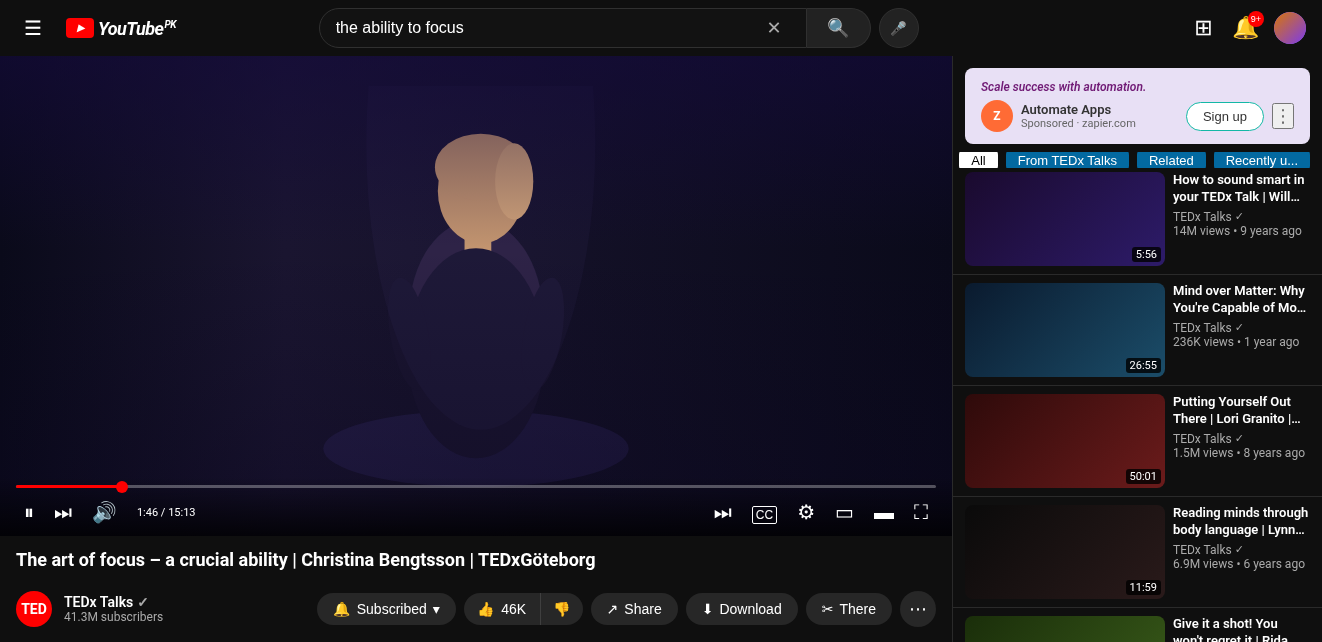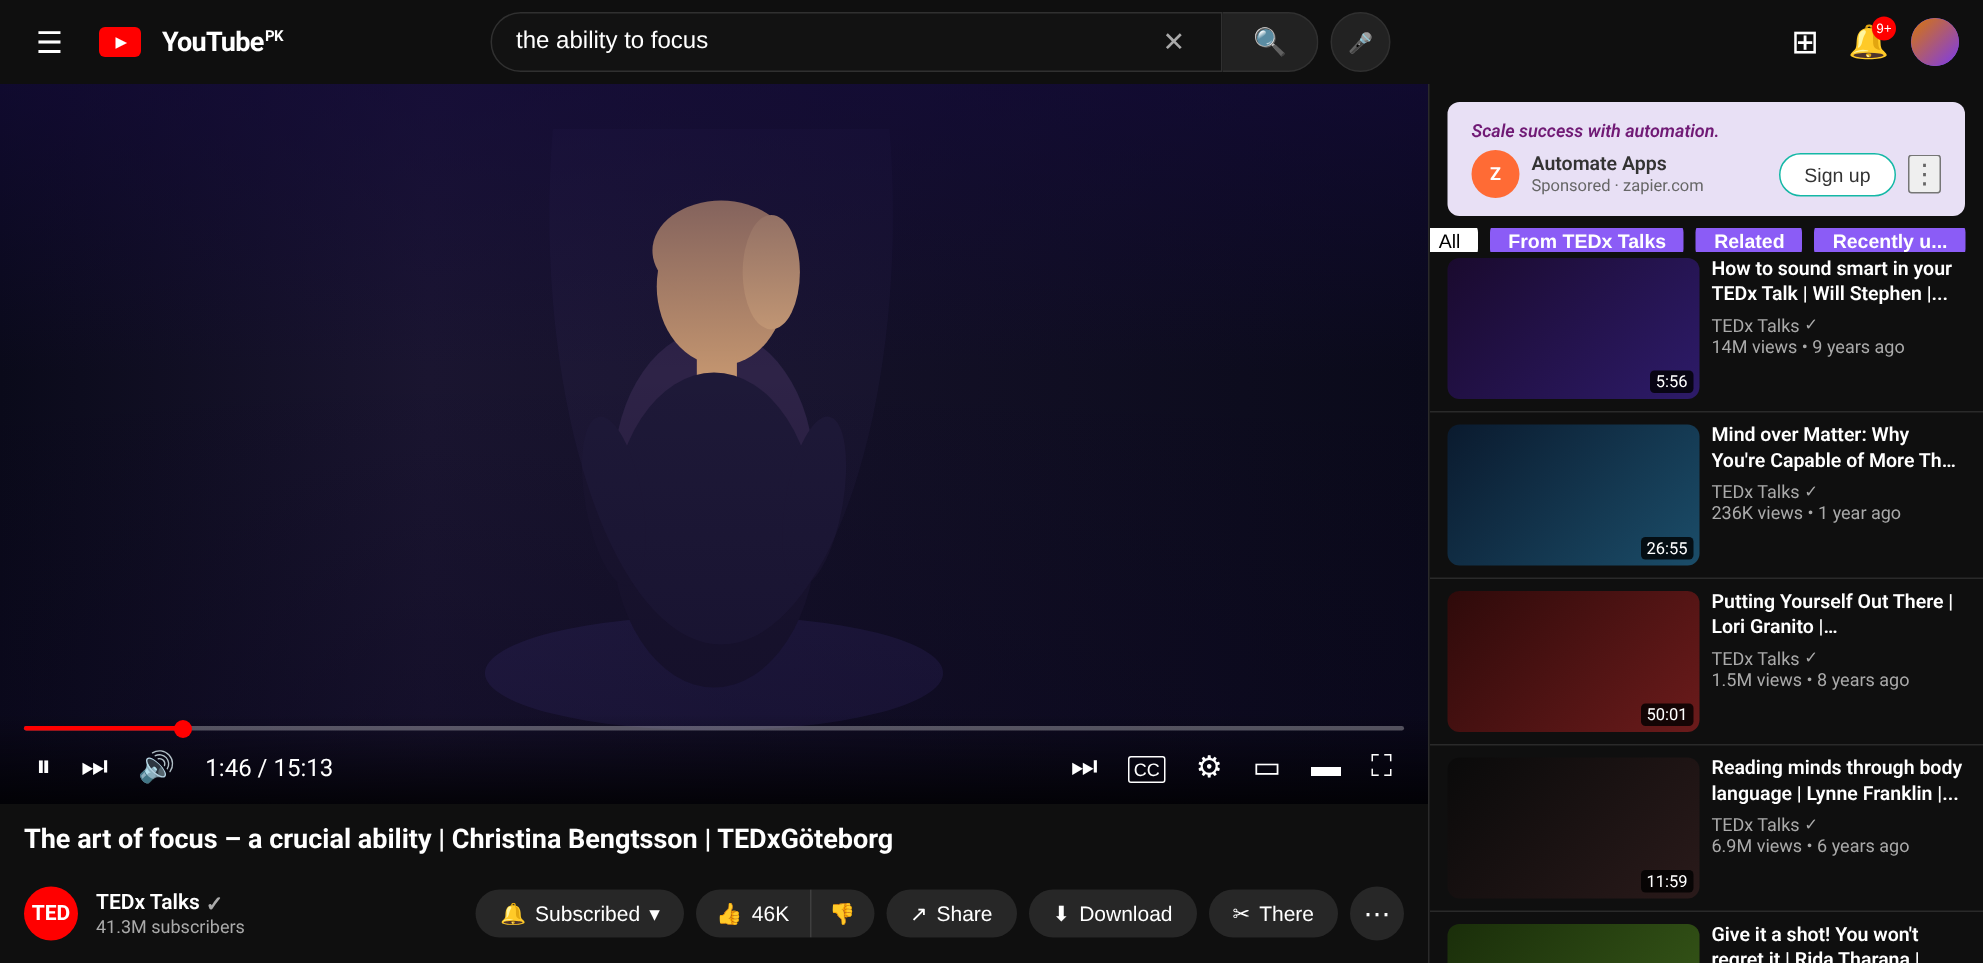--- a/index.html
+++ b/index.html
@@ -5,21 +5,21 @@
     * { margin: 0; padding: 0; box-sizing: border-box; }
     body { background: #0f0f0f; color: #fff; font-family: 'Roboto', Arial, sans-serif; width: 1322px; height: 642px; overflow: hidden; }
 
     
     .header {
       display: flex; align-items: center; background: #0f0f0f;
       padding: 0 16px; height: 56px; gap: 16px; position: sticky; top: 0; z-index: 100;
     }
     .header-left { display: flex; align-items: center; gap: 16px; }
     .menu-btn { background: none; border: none; cursor: pointer; color: #fff; font-size: 20px; padding: 8px; }
-    .youtube-logo { display: flex; gap: 14px; cursor: pointer; }
+    .youtube-logo { display: flex; gap: 4px; cursor: pointer; font-style: italic; }
     .yt-icon { background: #ff0000; border-radius: 4px; width: 28px; height: 20px; display: flex; align-items: center; justify-content: center; }
     .yt-icon::after { content: '▶'; color: #fff; font-size: 10px; margin-left: 2px; }
     .yt-text { color: #fff; font-size: 18px; font-weight: 700; letter-spacing: -0.5px; }
     .yt-country { color: #fff; font-size: 10px; vertical-align: super; margin-left: 1px; }
 
     .search-bar { flex: 1; display: flex; align-items: center; max-width: 600px; margin: 0 auto; }
     .search-input-wrap { flex: 1; display: flex; align-items: center; background: #121212; border: 1px solid #303030; border-radius: 20px 0 0 20px; padding: 0 16px; height: 40px; }
     .search-input { background: none; border: none; color: #fff; font-size: 16px; outline: none; width: 100%; }
     .clear-btn { background: none; border: none; color: #aaa; cursor: pointer; font-size: 18px; padding: 0 8px; }
     .search-btn { background: #222; border: 1px solid #303030; border-left: none; border-radius: 0 20px 20px 0; height: 40px; width: 64px; cursor: pointer; display: flex; align-items: center; justify-content: center; color: #fff; font-size: 18px; }
@@ -43,21 +43,21 @@
     .speaker-figure { position: absolute; left: 50%; top: 50%; transform: translate(-50%, -50%); width: 340px; height: 420px; }
 
     
     .video-controls { position: absolute; bottom: 0; left: 0; right: 0; background: linear-gradient(transparent, rgba(0,0,0,0.8)); padding: 8px 16px 8px; }
     .progress-bar { width: 100%; height: 3px; background: rgba(255,255,255,0.3); border-radius: 2px; cursor: pointer; margin-bottom: 8px; position: relative; }
     .progress-fill { height: 100%; background: #ff0000; border-radius: 2px; position: relative; }
     .progress-dot { position: absolute; right: -5px; top: -4px; width: 12px; height: 12px; background: #ff0000; border-radius: 50%; }
     .controls-row { display: flex; align-items: center; gap: 4px; }
     .ctrl-btn { background: none; border: none; color: #fff; cursor: pointer; font-size: 20px; padding: 4px 8px; }
     .volume-ctrl { display: flex; align-items: center; gap: 4px; }
-    .time-display { color: #fff; font-size: 16px; margin: 0 8px; white-space: nowrap; }
+    .time-display { color: #fff; font-size: 11px; margin: 0 8px; white-space: nowrap; }
     .ctrl-right { margin-left: auto; display: flex; align-items: center; gap: 4px; }
 
     
     .video-info { padding: 12px 16px 8px; }
     .video-title { font-size: 18px; font-weight: 700; color: #fff; line-height: 1.3; }
     .channel-row { display: flex; align-items: center; margin-top: 20px; gap: 12px; }
     .channel-logo { width: 36px; height: 36px; border-radius: 50%; background: #ff0000; display: flex; align-items: center; justify-content: center; font-size: 14px; font-weight: 700; color: #fff; flex-shrink: 0; cursor: pointer; }
     .channel-info { flex: 1; }
     .channel-name { font-size: 14px; font-weight: 600; color: #fff; display: flex; align-items: center; gap: 4px; cursor: pointer; }
     .verified { color: #aaa; font-size: 14px; }
@@ -84,25 +84,25 @@
     .ad-info { flex: 1; }
     .ad-name { font-size: 13px; font-weight: 600; color: #333; }
     .ad-meta { font-size: 11px; color: #666; }
     .ad-signup { background: #fff; border: 1px solid #14b8a6; border-radius: 18px; padding: 6px 16px; font-size: 13px; color: #333; cursor: pointer; font-weight: 500; }
     .ad-more { color: #666; font-size: 18px; cursor: pointer; margin-left: auto; }
 
     
     .filter-tabs { display: flex; align-items: center; padding: 8px 12px; gap: 8px; overflow-x: auto; justify-content: flex-end; }
     .filter-tabs::-webkit-scrollbar { display: none; }
     .filter-tab { background: #fff; color: #000; border: none; border-radius: 8px; padding: 6px 12px; font-size: 13px; font-weight: 500; cursor: pointer; white-space: nowrap; flex-shrink: 0; }
-    .filter-tab.inactive { background: #8b5cf6; color: #fff; font-weight: bold; }
+    .filter-tab.inactive { background: #0369a1; color: #fff; }
 
     
     .rec-video { display: flex; gap: 8px; padding: 4px 12px; cursor: pointer; position: relative; }
-    .rec-thumb { width: 168px; height: 94px; border-radius: 8px; background: #1a1a2e; flex-shrink: 0; position: relative; overflow: hidden; }
+    .rec-thumb { width: 200px; height: 94px; border-radius: 8px; background: #1a1a2e; flex-shrink: 0; position: relative; overflow: hidden; }
     .rec-duration { position: absolute; bottom: 4px; right: 4px; background: rgba(0,0,0,0.8); color: #fff; font-size: 11px; padding: 1px 4px; border-radius: 3px; }
     .rec-info { flex: 1; min-width: 0; }
     .rec-title { font-size: 13px; font-weight: 600; color: #fff; line-height: 1.3; display: -webkit-box; -webkit-line-clamp: 2; -webkit-box-orient: vertical; overflow: hidden; }
     .rec-channel { font-size: 12px; color: #aaa; margin-top: 4px; display: flex; align-items: center; gap: 3px; }
     .rec-views { font-size: 12px; color: #aaa; }
     .rec-more { position: absolute; top: 8px; right: 8px; background: none; border: none; color: #aaa; font-size: 18px; cursor: pointer; opacity: 0; }
 
     
     .thumb-1 { background: linear-gradient(135deg, #1a0a2e, #2d1b69); }
     .thumb-2 { background: linear-gradient(135deg, #0a1a2e, #1b4d69); }

